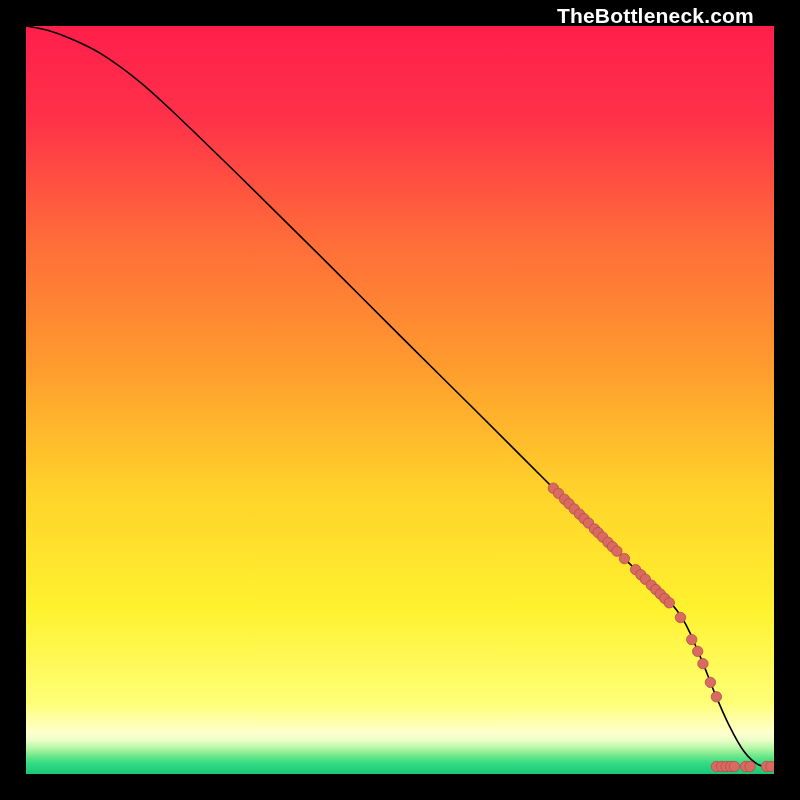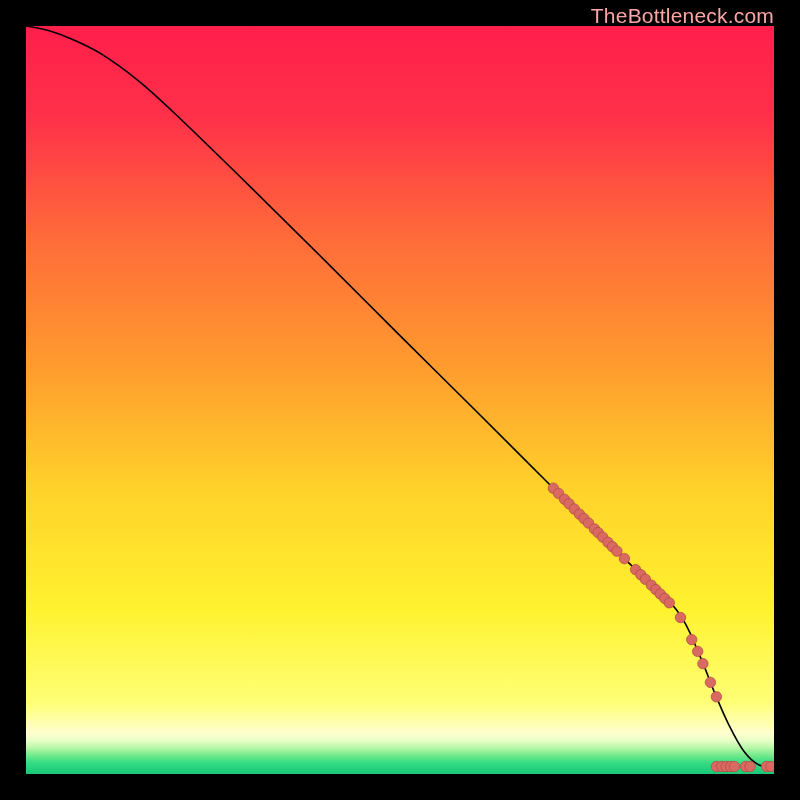--- a/index.html
+++ b/index.html
@@ -21,24 +21,24 @@
     position: absolute;
     left: 26px;
     top: 26px;
     width: 748px;
     height: 748px;
     overflow: hidden;
   }
   .watermark {
     position: absolute;
     top: 4px;
-    right: 26px;
-    color: #fca5a5;
+    right: 46px;
+    color: #ffffff;
     font-size: 21px;
-    font-weight: 400;
+    font-weight: 700;
     letter-spacing: 0.2px;
     user-select: none;
   }
   svg { display: block; }
 </style>
 </head>
 <body>
 
 <div class="stage">
   <div class="watermark">TheBottleneck.com</div>

